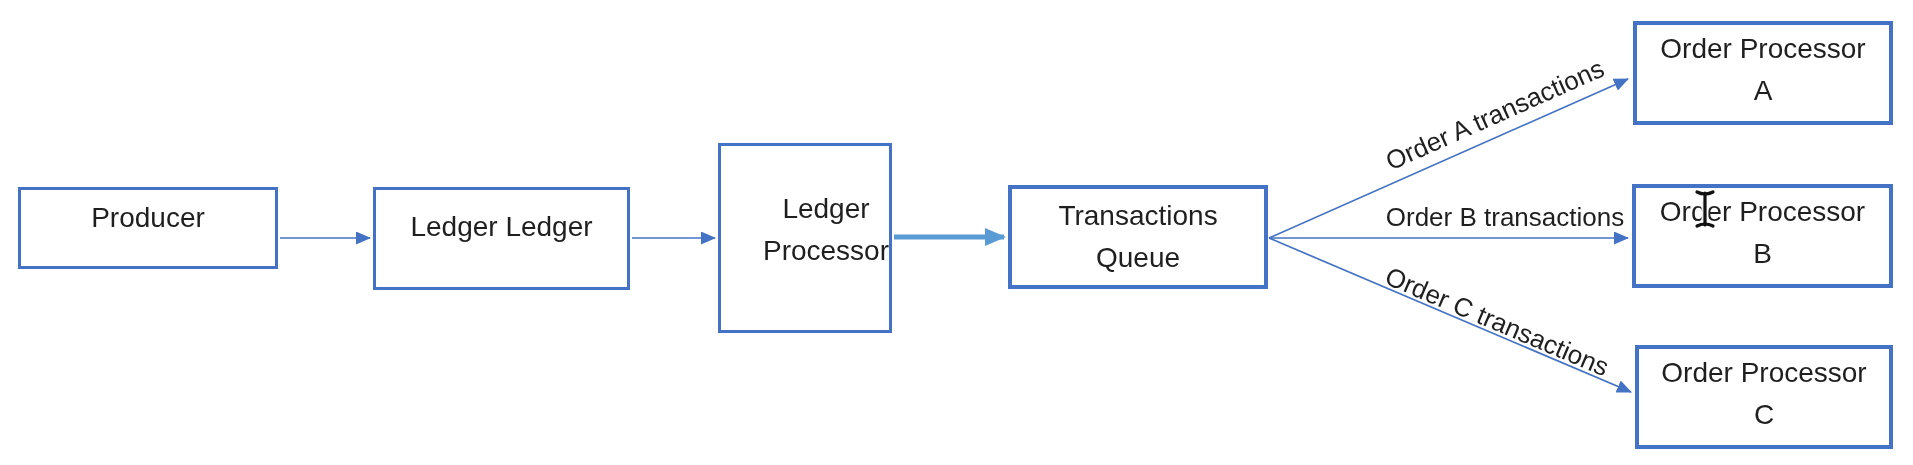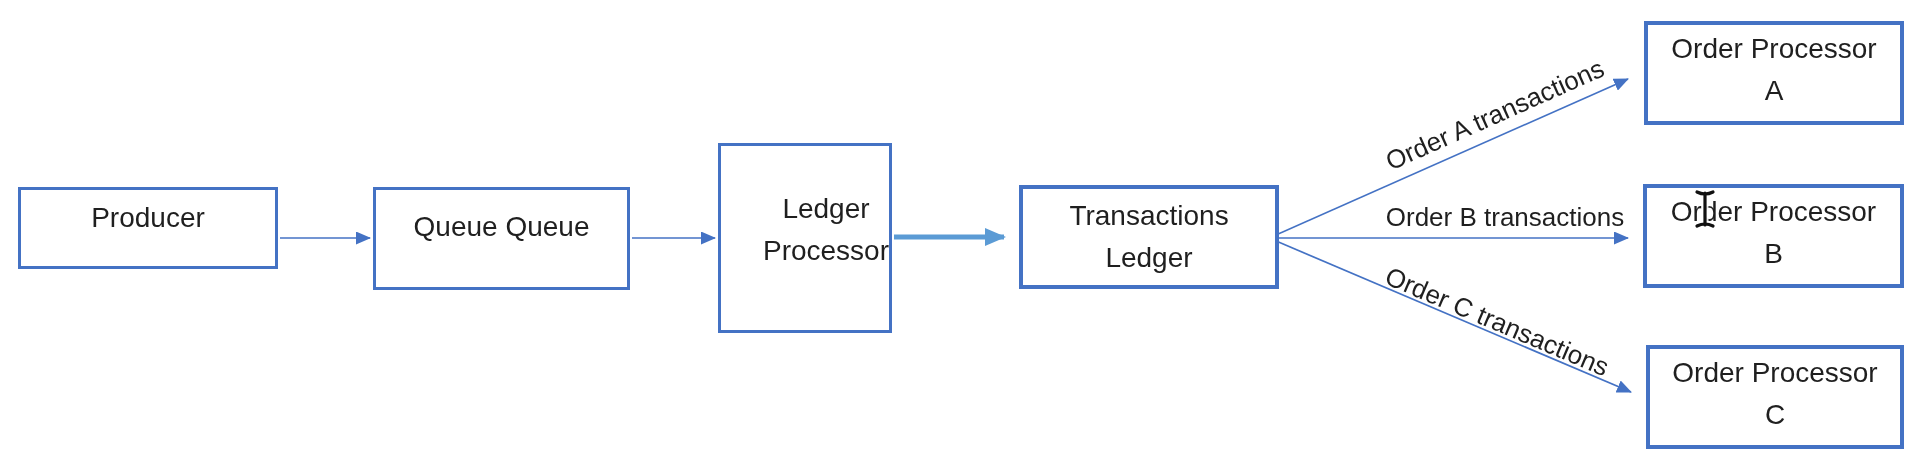--- a/index.html
+++ b/index.html
@@ -29,21 +29,21 @@
     border: 3px solid var(--box-border, #4472C4);
     display: flex;
     align-items: center;
     justify-content: center;
     text-align: center;
     font-size: 28px;
     line-height: 1.5;
     white-space: pre-line;
     cursor: default;
   }
-  .node.b4 { border-width: 4px; margin-left: 11px; }
+  .node.b4 { border-width: 4px; }
 
   .node-label { white-space: pre-line; }
 
   #node-producer          { left: 18px;   top: 187px; width: 260px; height: 82px; padding-bottom: 20px; }
   #node-ledger-queue      { left: 373px;  top: 187px; width: 257px; height: 103px; padding-bottom: 24px; }
   #node-ledger-processor  { left: 718px;  top: 143px; width: 174px; height: 190px; padding-bottom: 16px; justify-content: flex-end; }
   #node-transactions-queue{ left: 1008px; top: 185px; width: 260px; height: 104px; }
   #node-order-a           { left: 1633px; top: 21px;  width: 260px; height: 104px; padding-bottom: 6px; }
   #node-order-b           { left: 1632px; top: 184px; width: 261px; height: 104px; padding-bottom: 6px; }
   #node-order-c           { left: 1635px; top: 345px; width: 258px; height: 104px; padding-bottom: 6px; }
@@ -99,31 +99,31 @@
     <g>
       <line class="edge-thin" x1="1269" y1="238" x2="1631" y2="392" marker-end="url(#mh-thin)"></line>
     </g>
   </svg>
 
   <div class="node" id="node-producer">
     <span class="node-label">Producer</span>
   </div>
 
   <div class="node" id="node-ledger-queue">
-    <span class="node-label">Queue Queue</span>
+    <span class="node-label">Ledger Ledger</span>
   </div>
 
   <div class="node" id="node-ledger-processor">
     <span class="node-label">Ledger
 Processor</span>
   </div>
 
   <div class="node b4" id="node-transactions-queue">
     <span class="node-label">Transactions
-Ledger</span>
+Queue</span>
   </div>
 
   <div class="node b4" id="node-order-a">
     <span class="node-label">Order Processor
 A</span>
   </div>
 
   <div class="node b4" id="node-order-b">
     <span class="node-label">Order Processor
 B</span>

